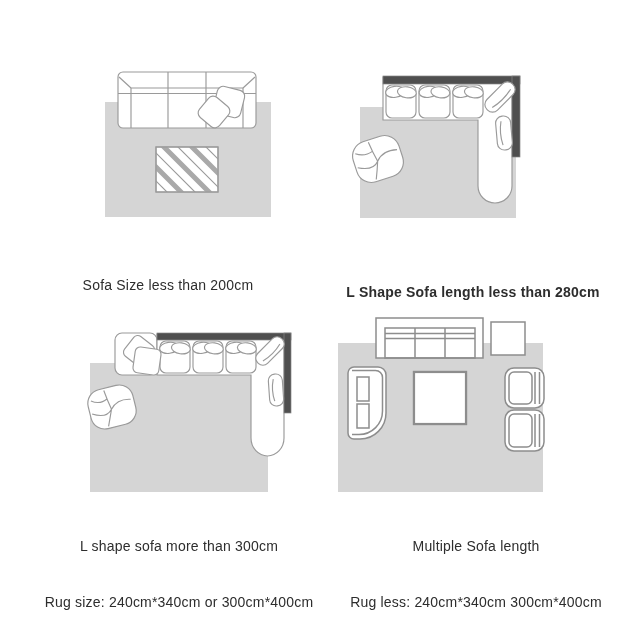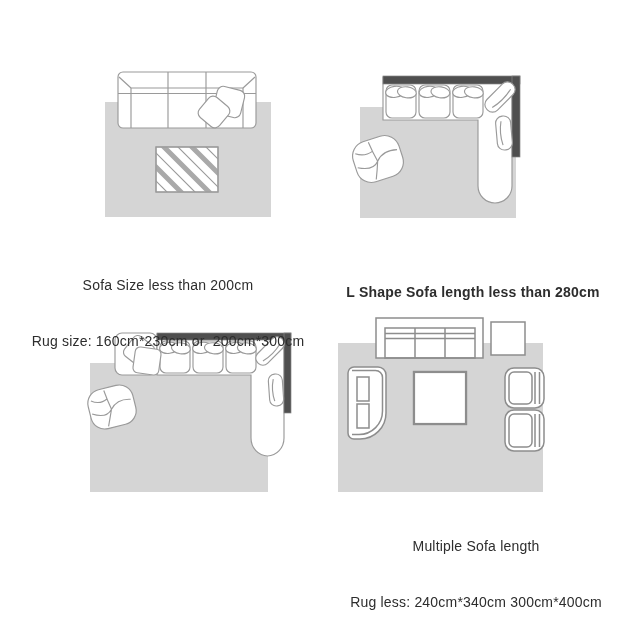--- a/index.html
+++ b/index.html
@@ -191,28 +191,29 @@
       <g>
         <rect class="wh4" x="497" y="410" width="39" height="41" rx="9"></rect>
         <rect class="ln4" x="501" y="414" width="23" height="33" rx="5"></rect>
         <path class="ln4" d="M527,414 V447 M531.5,414 V447"></path>
       </g>
     </g>
   </svg>
 
   <div class="caption cap-q1">
     <div>Sofa Size less than 200cm</div>
-    <div>Rug size: 160cm*230cm or  200cm*300cm</div>
   </div>
 
   <div class="caption cap-q2">
     <div>L Shape Sofa length less than 280cm</div>
   </div>
 
   <div class="caption cap-q3">
+    <div>L shape sofa more than 300cm</div>
+    <div>Rug size: 240cm*340cm or 300cm*400cm</div>
   </div>
 
   <div class="caption cap-q4">
     <div>Multiple Sofa length</div>
     <div>Rug less: 240cm*340cm 300cm*400cm</div>
     
   </div>
 
 </div>
 

